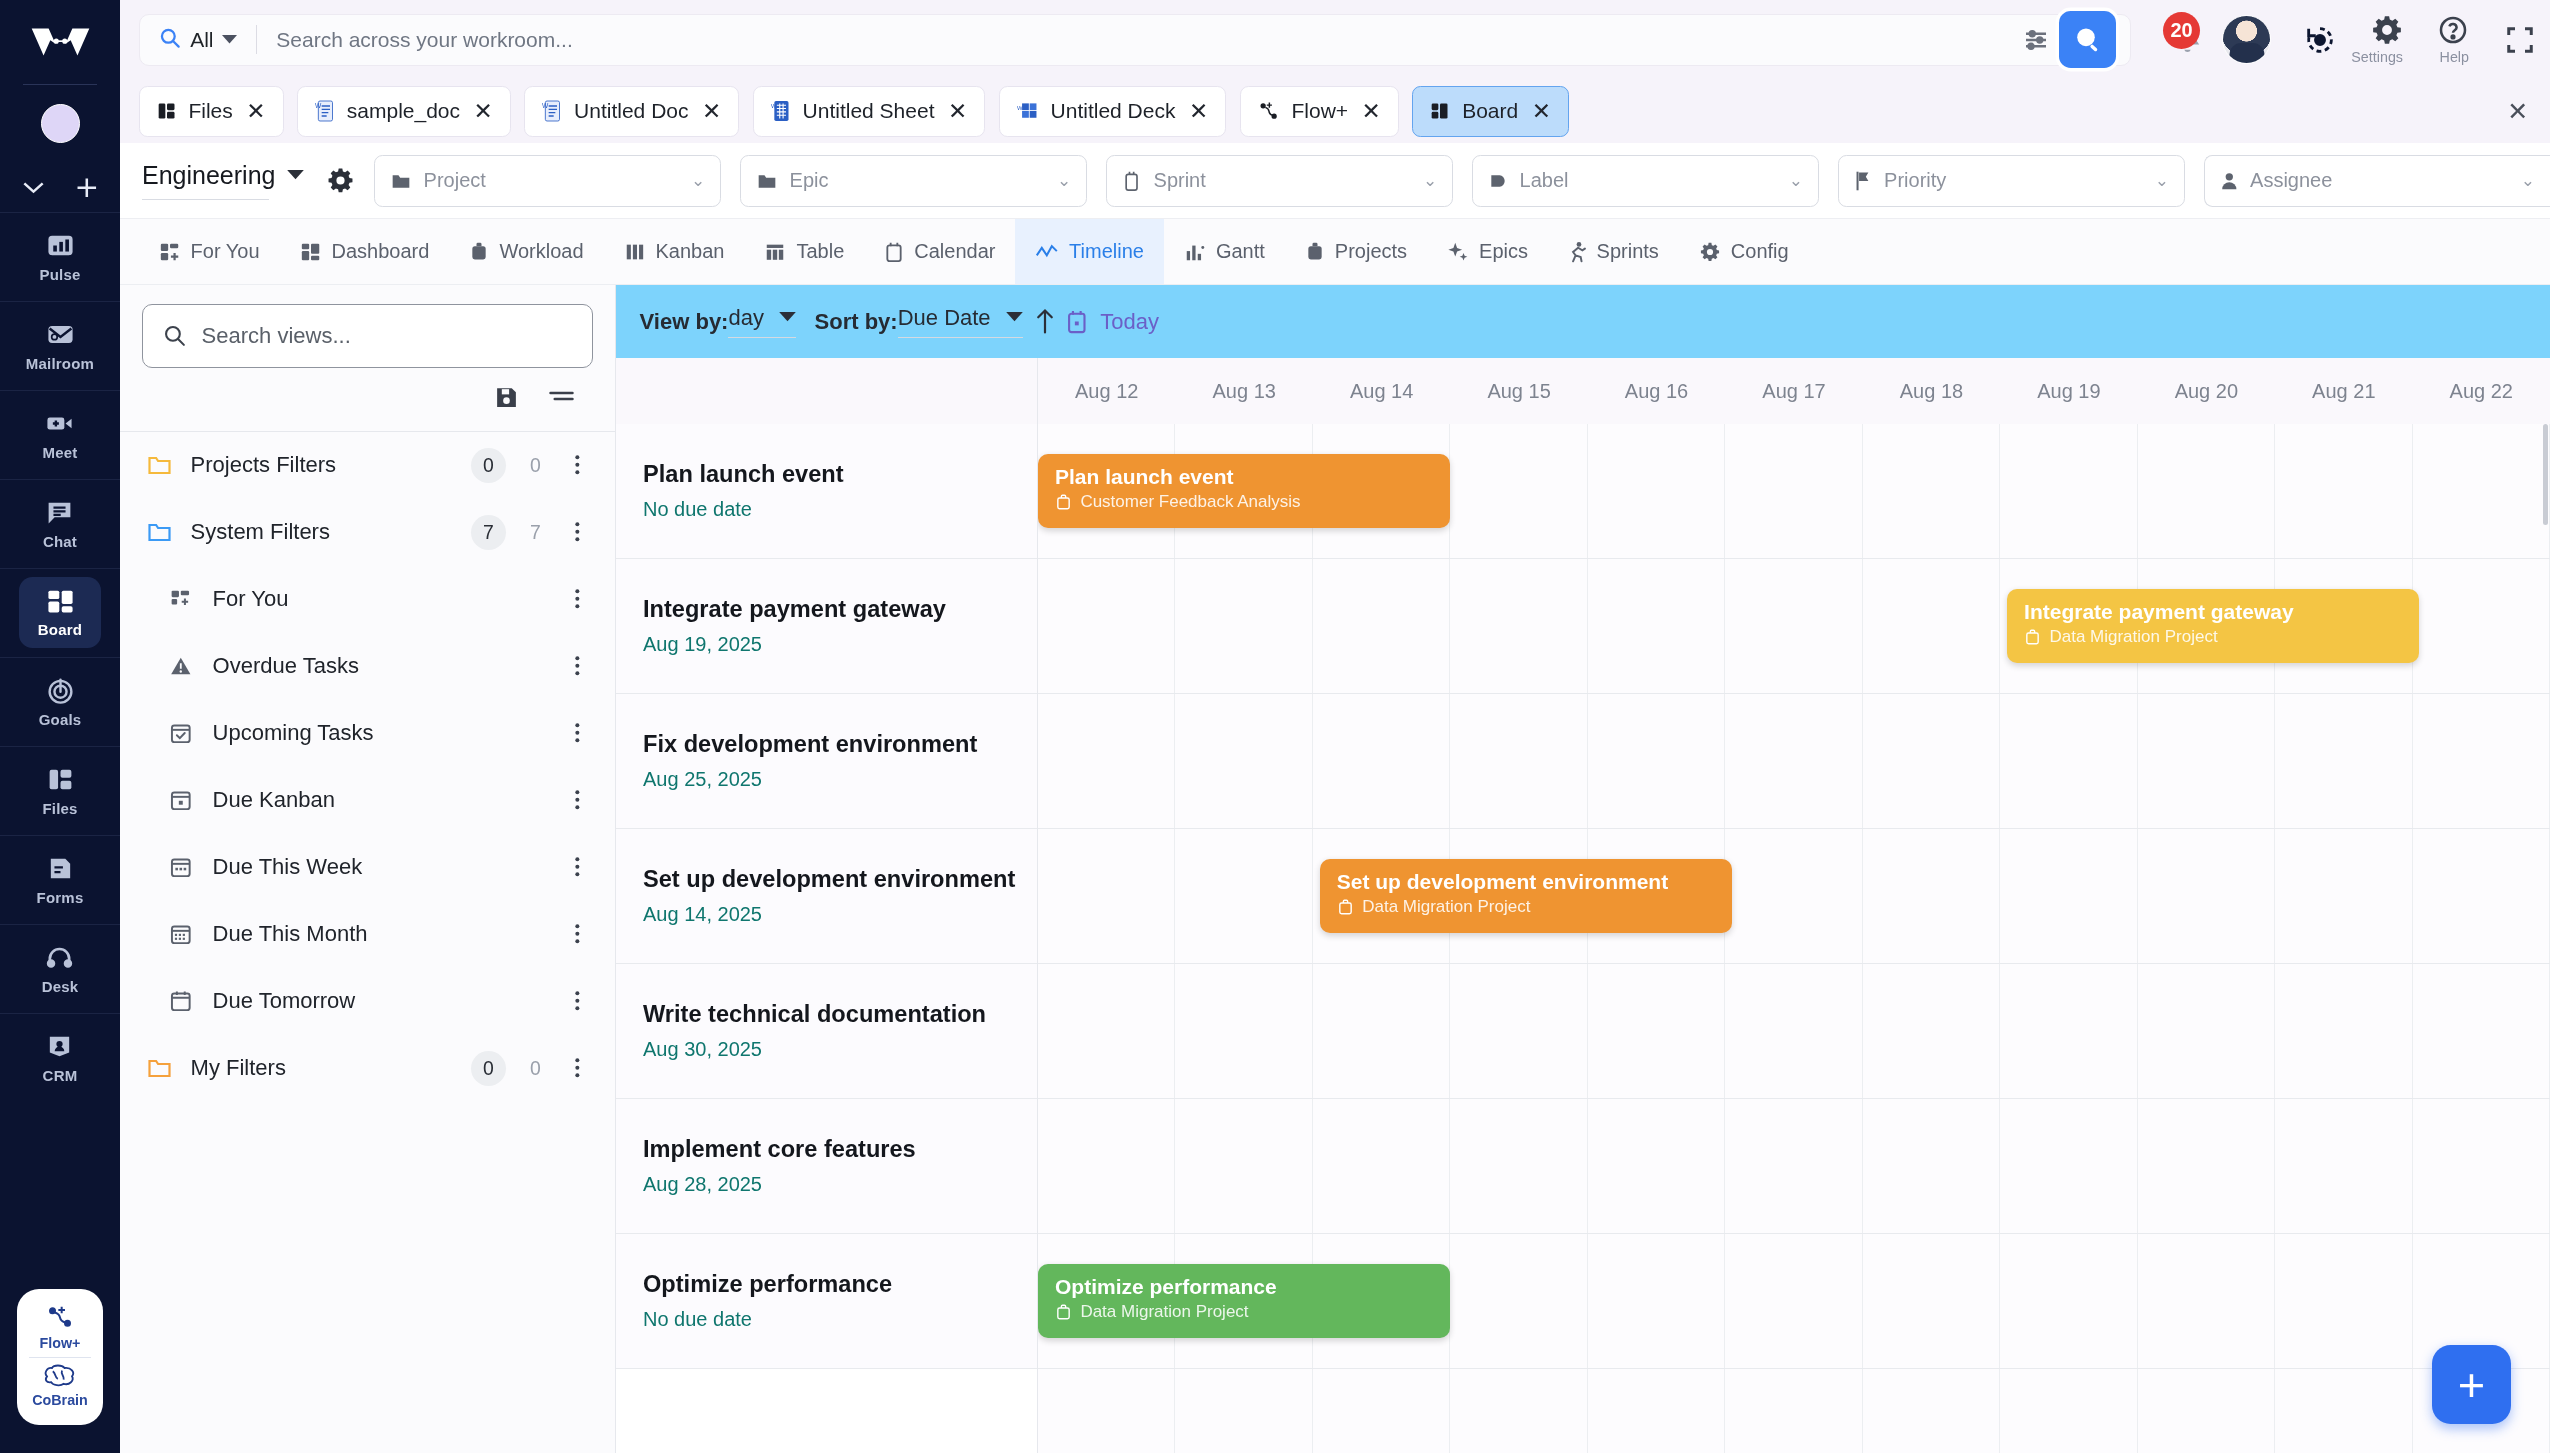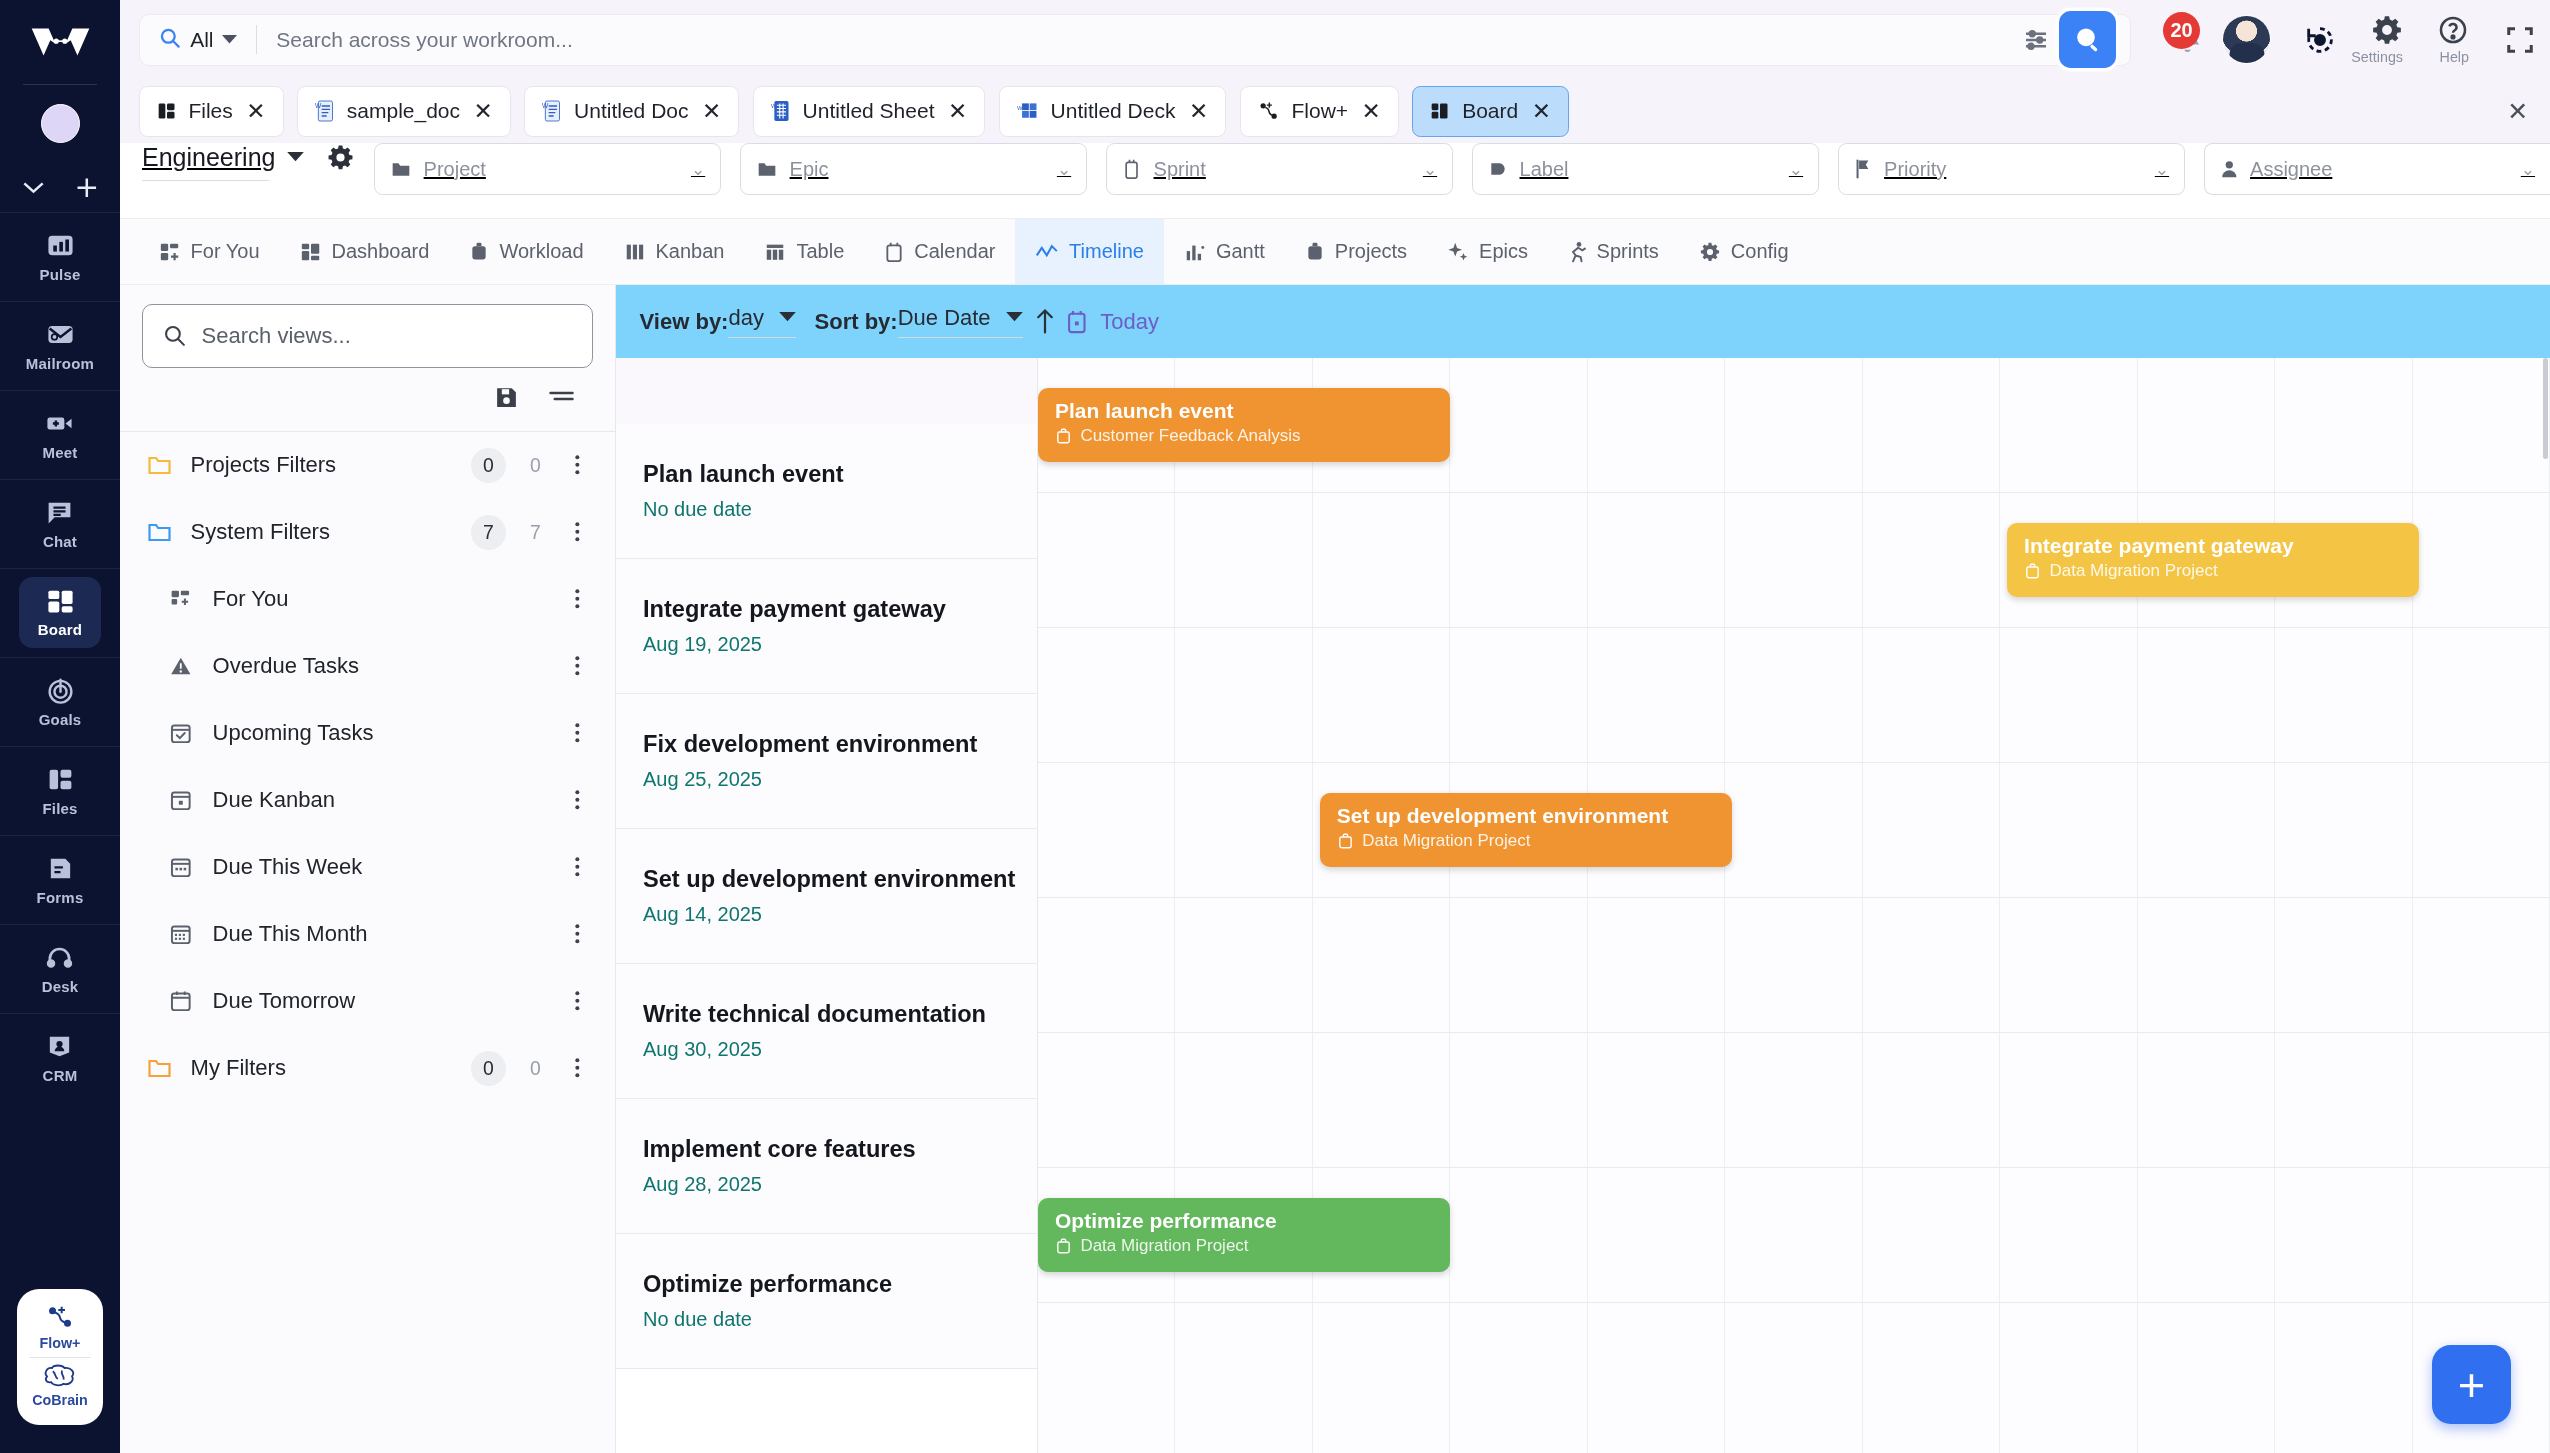--- a/index.html
+++ b/index.html
@@ -110,22 +110,22 @@
     display:flex; align-items:center; gap: 11.8px; padding: 0 17px; cursor:pointer;
     white-space:nowrap;
   }
   .dtab .dt-lbl { font-size: 21px; color:#1e2229; }
   .dtab.active { background:#bcdcfb; border-color:#63a4ef; }
   .dtab .dt-x { font-size: 23px; color:#22262e; line-height:1; margin-left:1.7px; }
   .tabstrip-close { margin-left:auto; font-size: 25px; color:#4a4f5a; cursor:pointer; padding-right: 10px;}
 
   
   .filterbar {
-    height: 76px; background:#ffffff; display:flex; align-items:flex-start;
-    gap: 18.6px; padding: 0 0 0 22px; flex: 0 0 76px; border-bottom:0.8px solid #edeef2;text-decoration:underline;
+    height: 76px; background:#ffffff; display:flex; align-items:center;
+    gap: 18.6px; padding: 0 0 0 22px; flex: 0 0 76px; border-bottom:0.8px solid #edeef2;
   }
   .proj-sel { display:flex; flex-direction:column; cursor:pointer; }
   .proj-sel-row { display:flex; align-items:center; gap: 11.8px; }
   .proj-name { font-size: 25px; color:#16191f; }
   .proj-underline { height:0.8px; background:#d9dce3; margin-top:8.4px; width: 127px; }
   .gear-btn { margin-left: 3.4px; cursor:pointer; display:flex; }
   .fsel {
     height: 52px; flex: 1 1 0; min-width: 0; background:#fff;
     border:0.8px solid #d9dce3; border-radius: 8.4px;
     display:flex; align-items:center; gap: 11.8px; padding: 0 15px; cursor:pointer;
@@ -960,20 +960,33 @@
             <span class="tt-title">Implement core features</span>
             <span class="tt-sub">Aug 28, 2025</span>
           </div>
           <div class="tl-task-row">
             <span class="tt-title">Optimize performance</span>
             <span class="tt-sub">No due date</span>
           </div>
         </div>
 
         <div class="tl-right">
+          <div class="tl-datehead">
+            <div class="tl-date">Aug 12</div>
+            <div class="tl-date">Aug 13</div>
+            <div class="tl-date">Aug 14</div>
+            <div class="tl-date">Aug 15</div>
+            <div class="tl-date">Aug 16</div>
+            <div class="tl-date">Aug 17</div>
+            <div class="tl-date">Aug 18</div>
+            <div class="tl-date">Aug 19</div>
+            <div class="tl-date">Aug 20</div>
+            <div class="tl-date">Aug 21</div>
+            <div class="tl-date">Aug 22</div>
+          </div>
           <div class="tl-rows">
             <div class="tl-colgrid">
               <div class="tl-col"></div>
               <div class="tl-col"></div>
               <div class="tl-col"></div>
               <div class="tl-col"></div>
               <div class="tl-col"></div>
               <div class="tl-col"></div>
               <div class="tl-col"></div>
               <div class="tl-col"></div>

